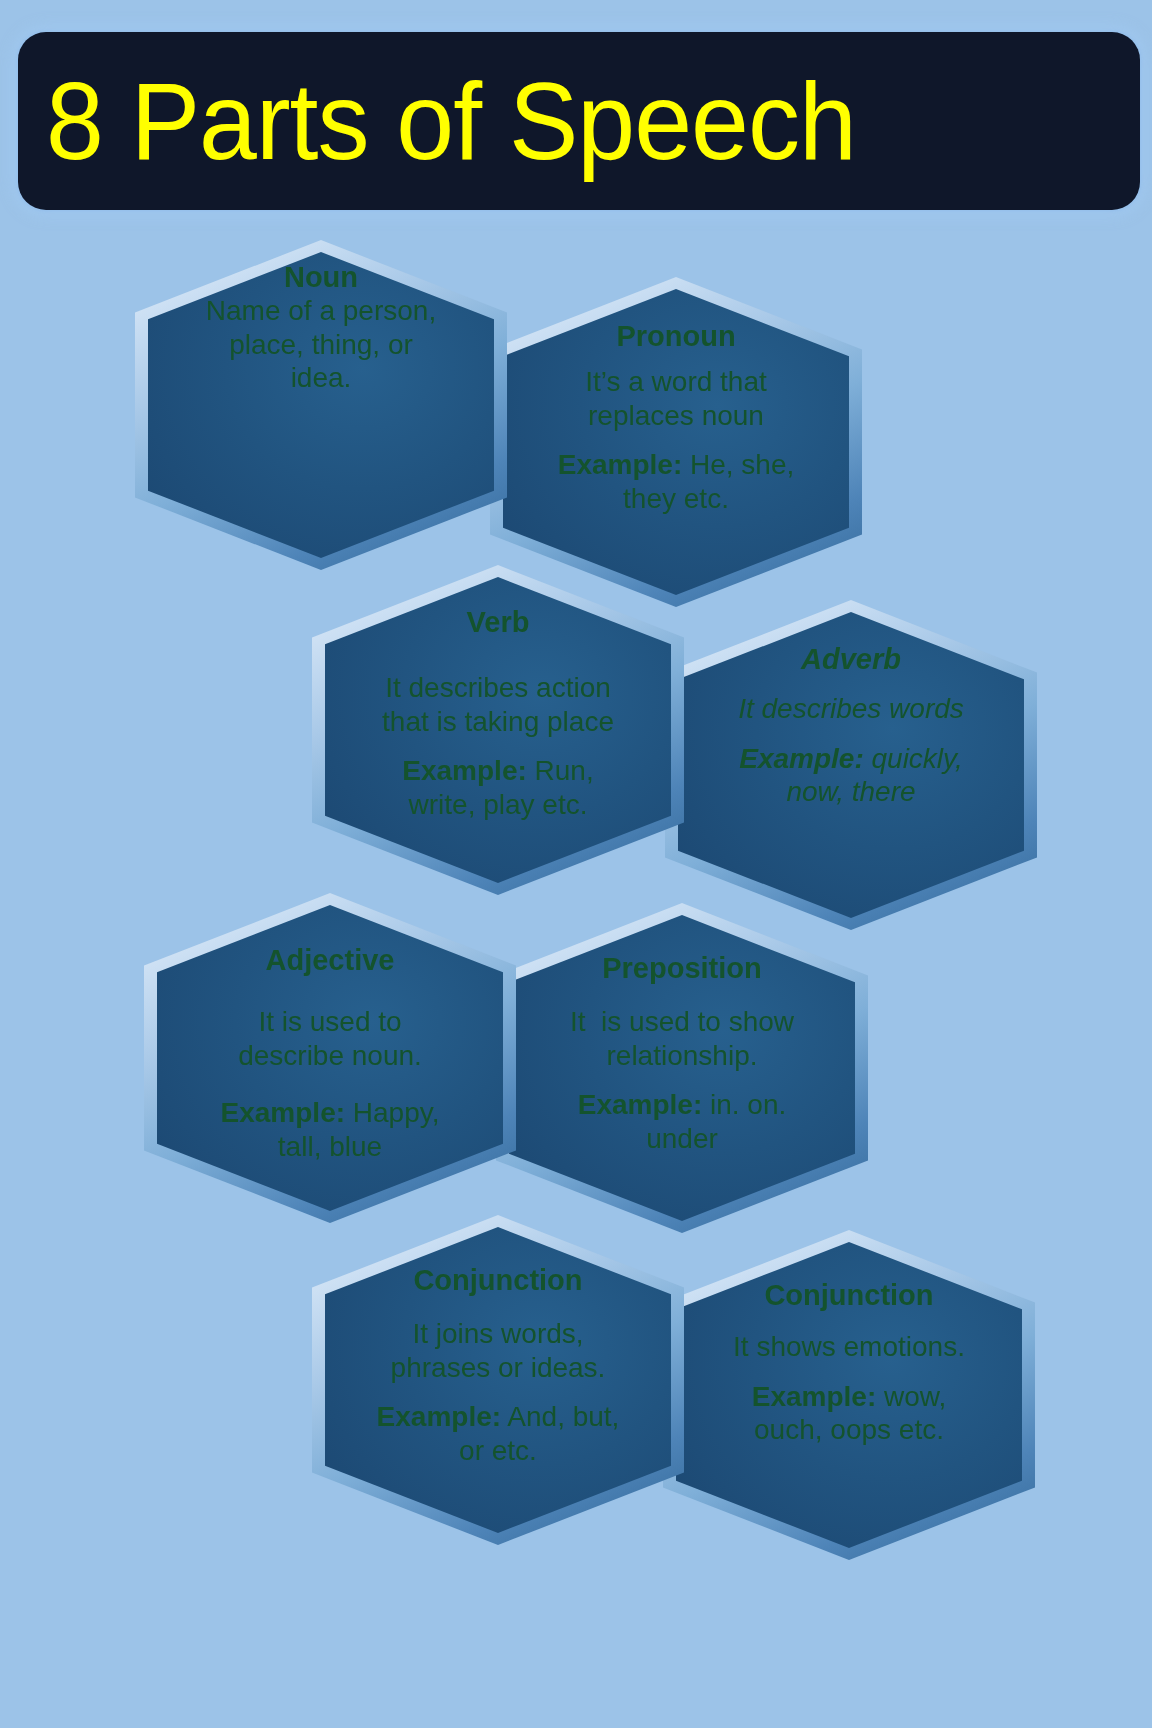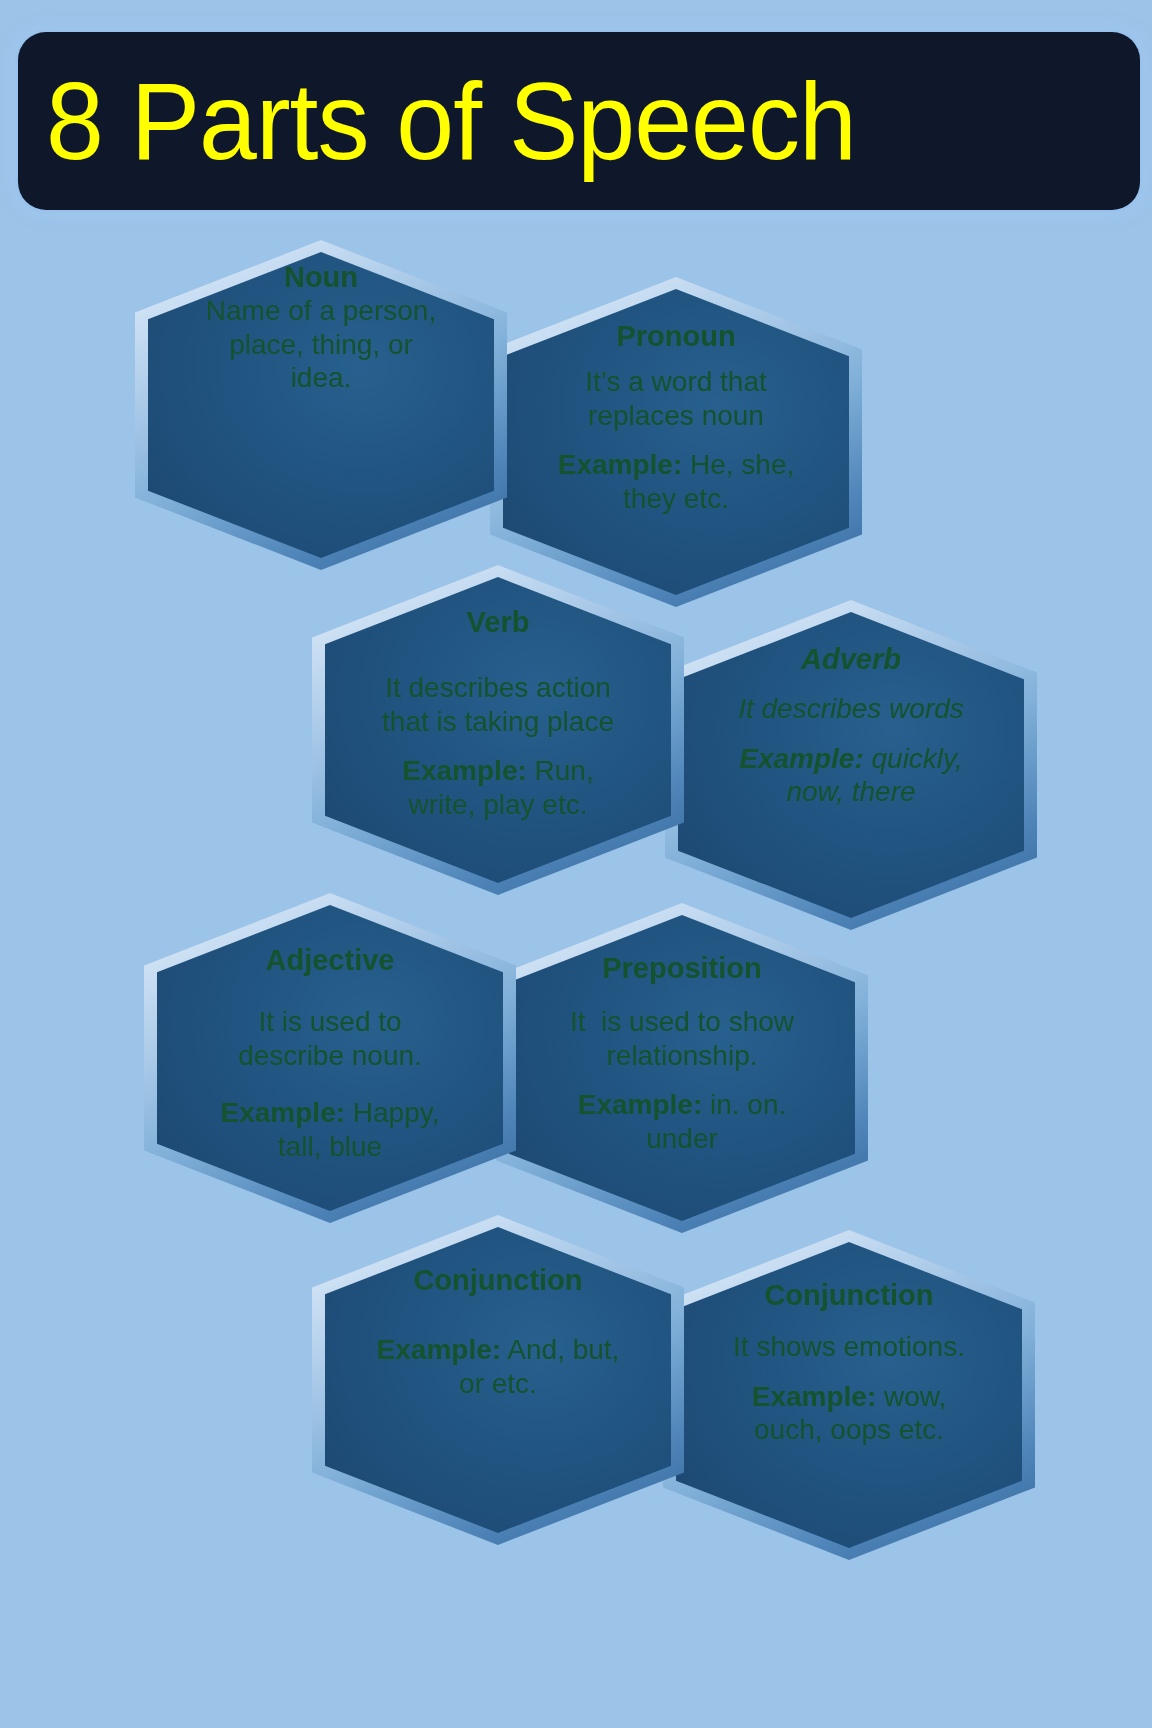--- a/index.html
+++ b/index.html
@@ -230,20 +230,22 @@
     <div class="hex-example"><b>Example:</b><span> in. on.
 under</span></div>
   </div>
 </div>
 
 <div class="hex" id="hex-conjunction">
   <div class="hex-bevel"></div>
   <div class="hex-face"></div>
   <div class="hex-content">
     <div class="hex-title">Conjunction</div>
+    <div class="hex-desc">It joins words,
+phrases or ideas.</div>
     <div class="hex-example"><b>Example:</b><span> And, but,
 or etc.</span></div>
   </div>
 </div>
 
 <div class="hex" id="hex-interjection">
   <div class="hex-bevel"></div>
   <div class="hex-face"></div>
   <div class="hex-content">
     <div class="hex-title">Conjunction</div>

